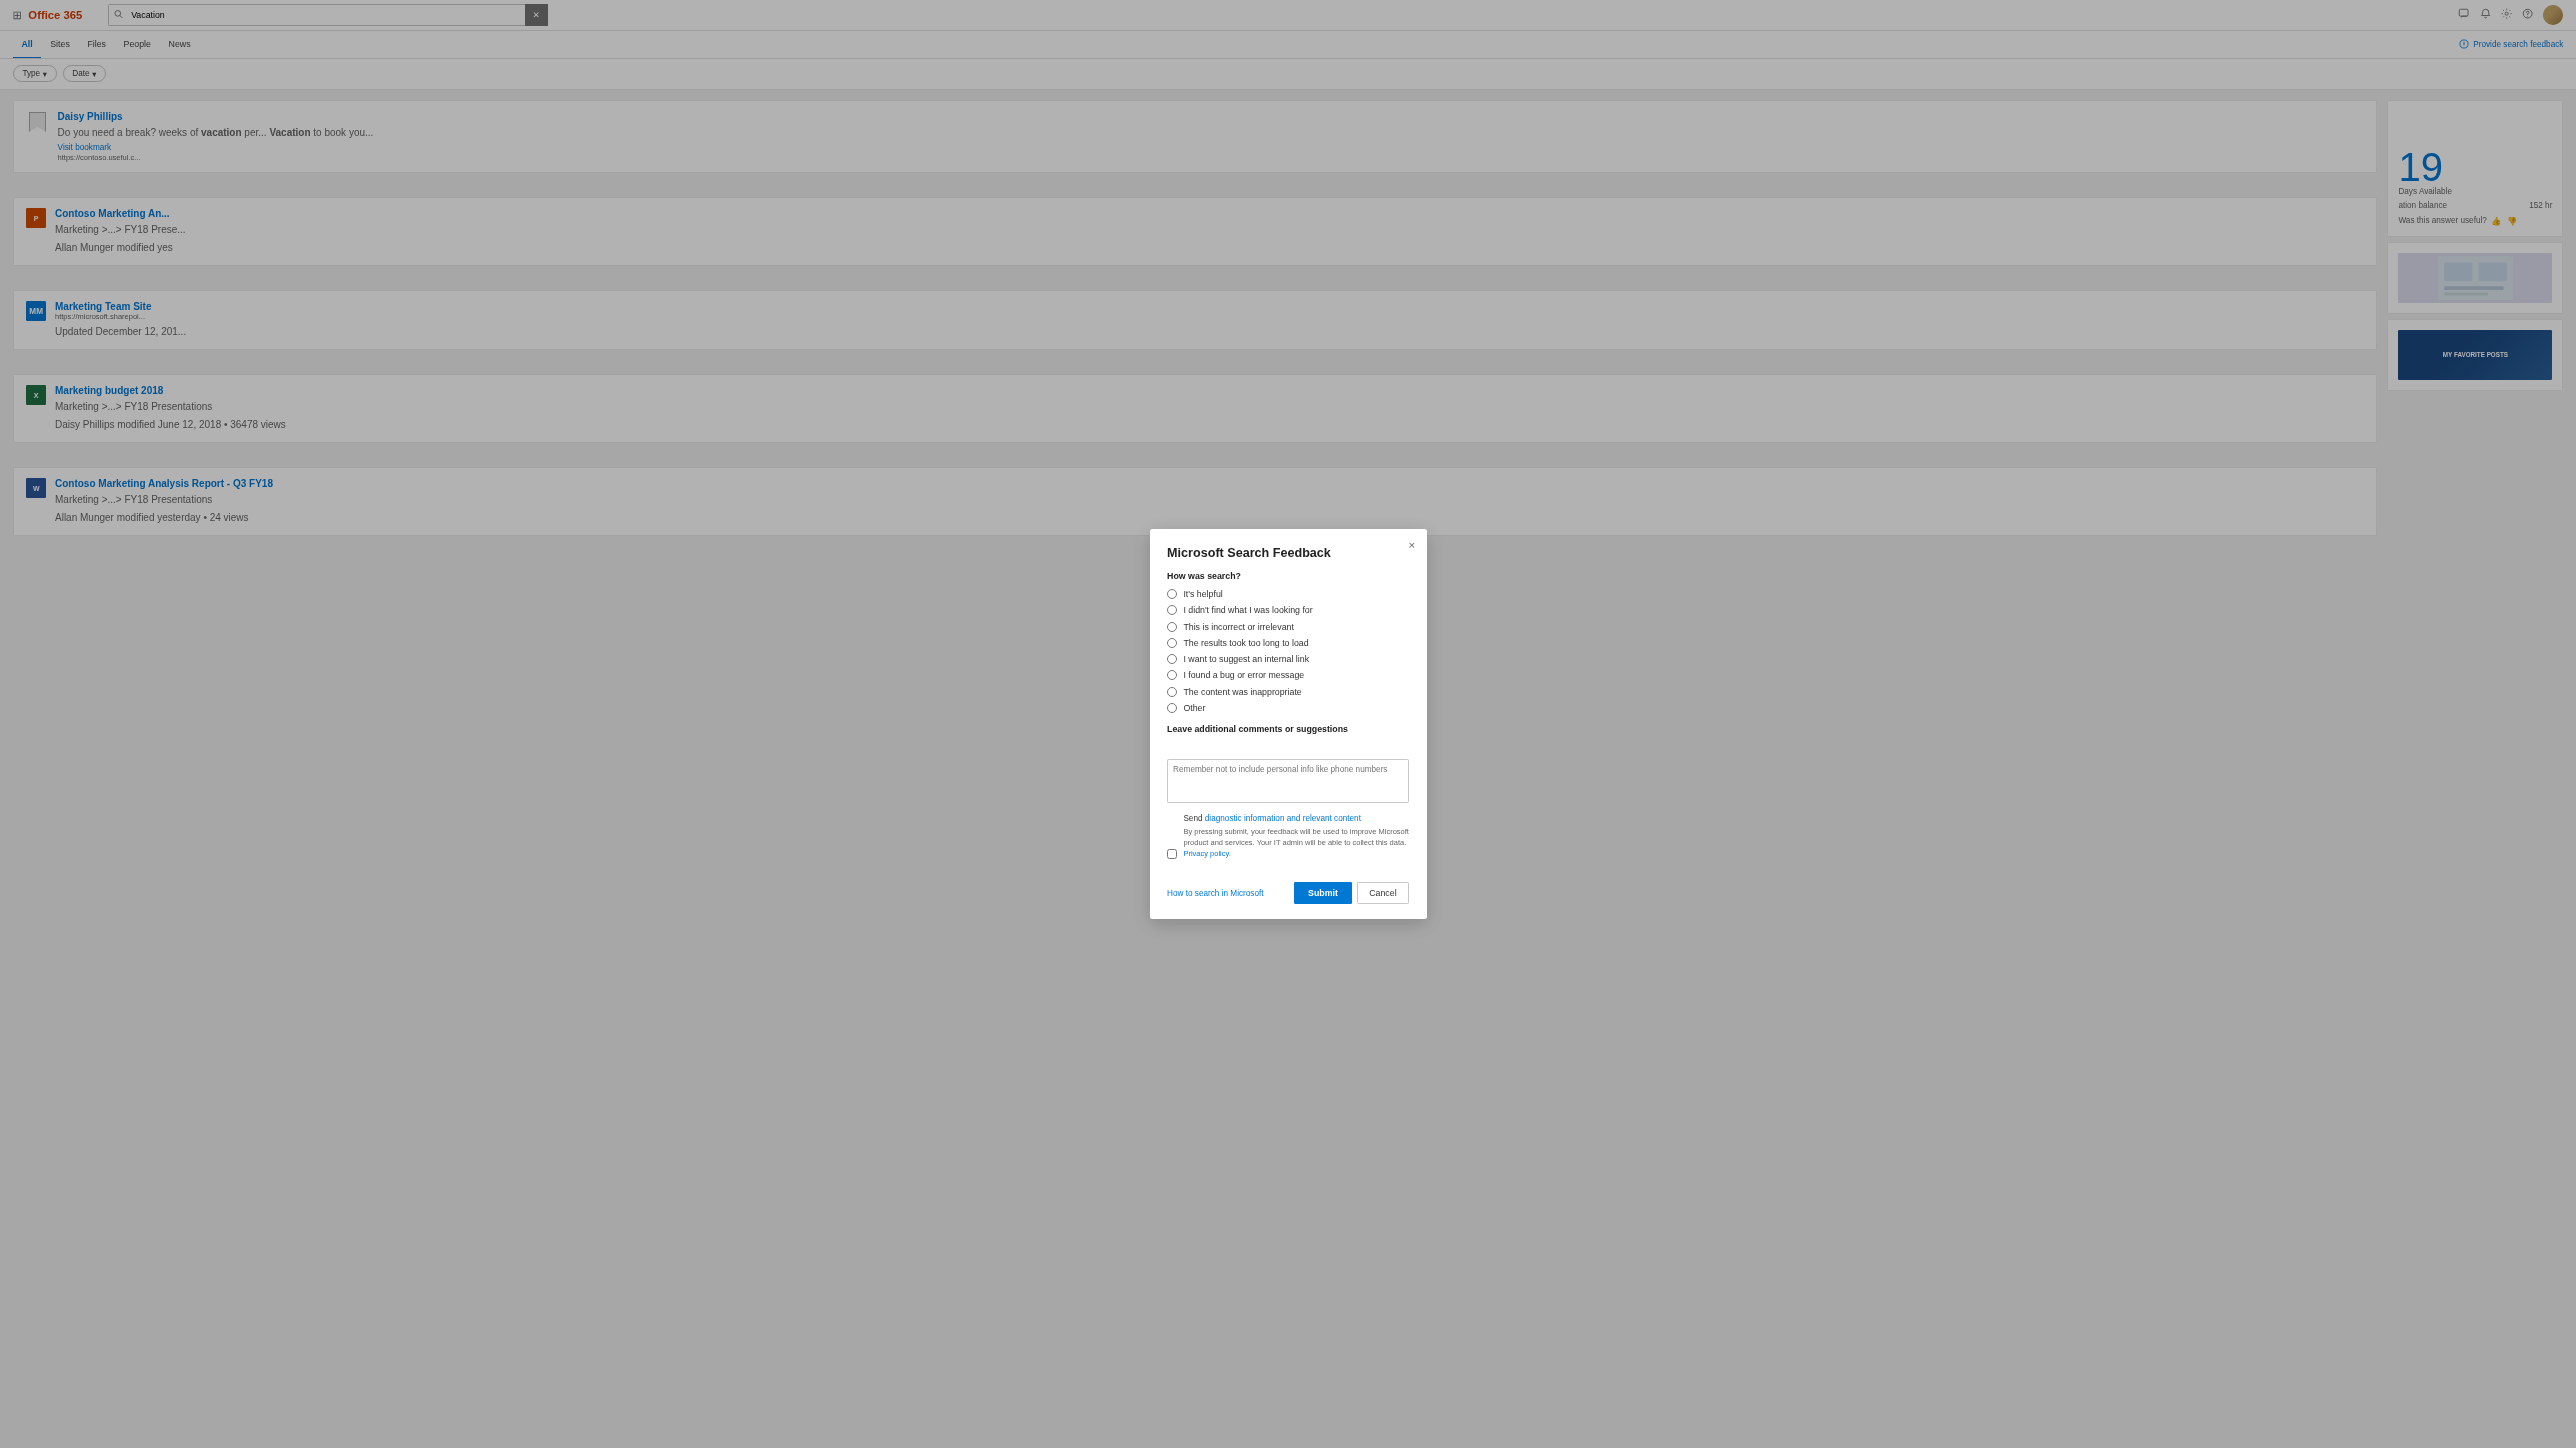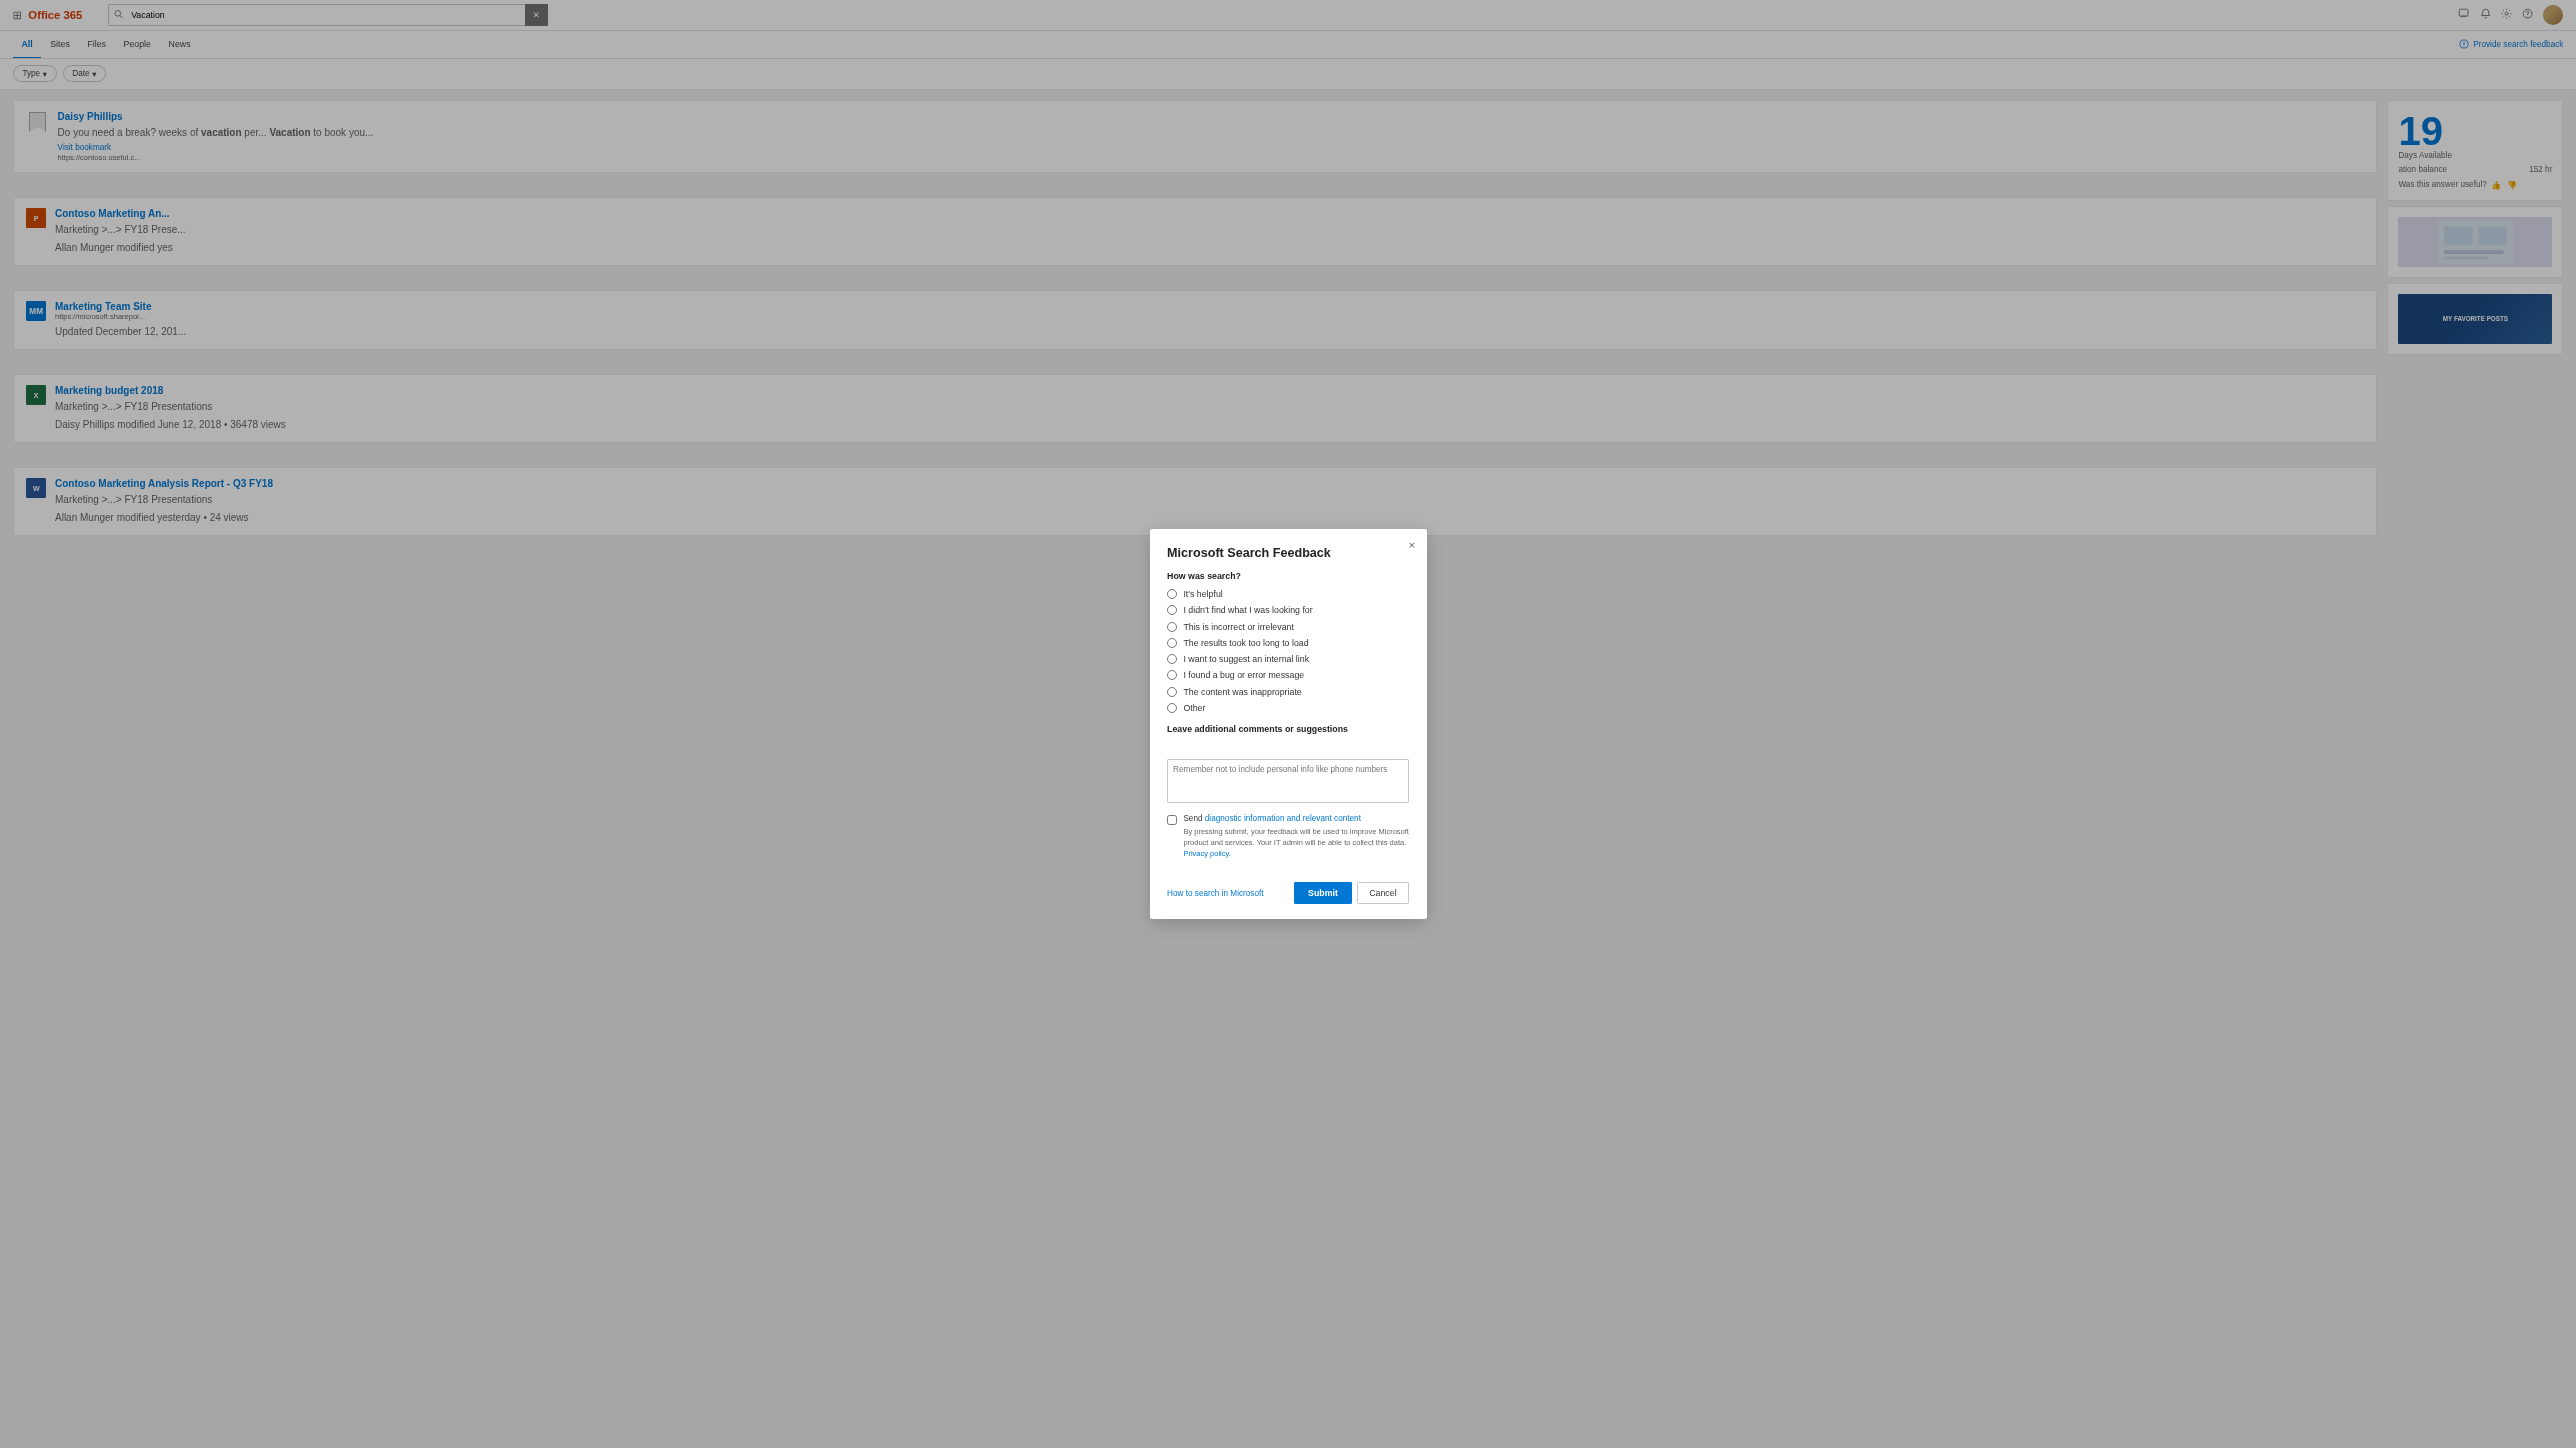--- a/index.html
+++ b/index.html
@@ -275,22 +275,23 @@
     .panel-card {
       background: #fff;
       border: 0.6px solid #e8e8e8;
       border-radius: 1.3px;
       padding: 10px;
       margin-bottom: 5px;
     }
     .days-number {
       font-size: 40px;
       color: #0078d4;
-      font-weight: 700;
+      font-weight: 400;
       line-height: 1;
+      margin-top: 36px;
     }
     .days-label {
       color: #666;
       font-size: 8.2px;
     }
     .balance-row {
       display: flex;
       justify-content: space-between;
       font-size: 8.2px;
       color: #666;
@@ -417,21 +418,21 @@
       padding: 5px;
       font-size: 8.2px;
       color: #aaa;
       resize: none;
       outline: none;
       font-family: inherit;
       margin-top: 20px;
     }
     .diagnostic-row {
       display: flex;
-      align-items: flex-start;
+      align-items: flex-end;
       gap: 6.3px;
       margin-bottom: 23px;
     }
     .diagnostic-checkbox {
       width: 10px;
       height: 10px;
       margin-top: 1.3px;
       flex-shrink: 0;
       cursor: pointer;
       accent-color: #0078d4;

